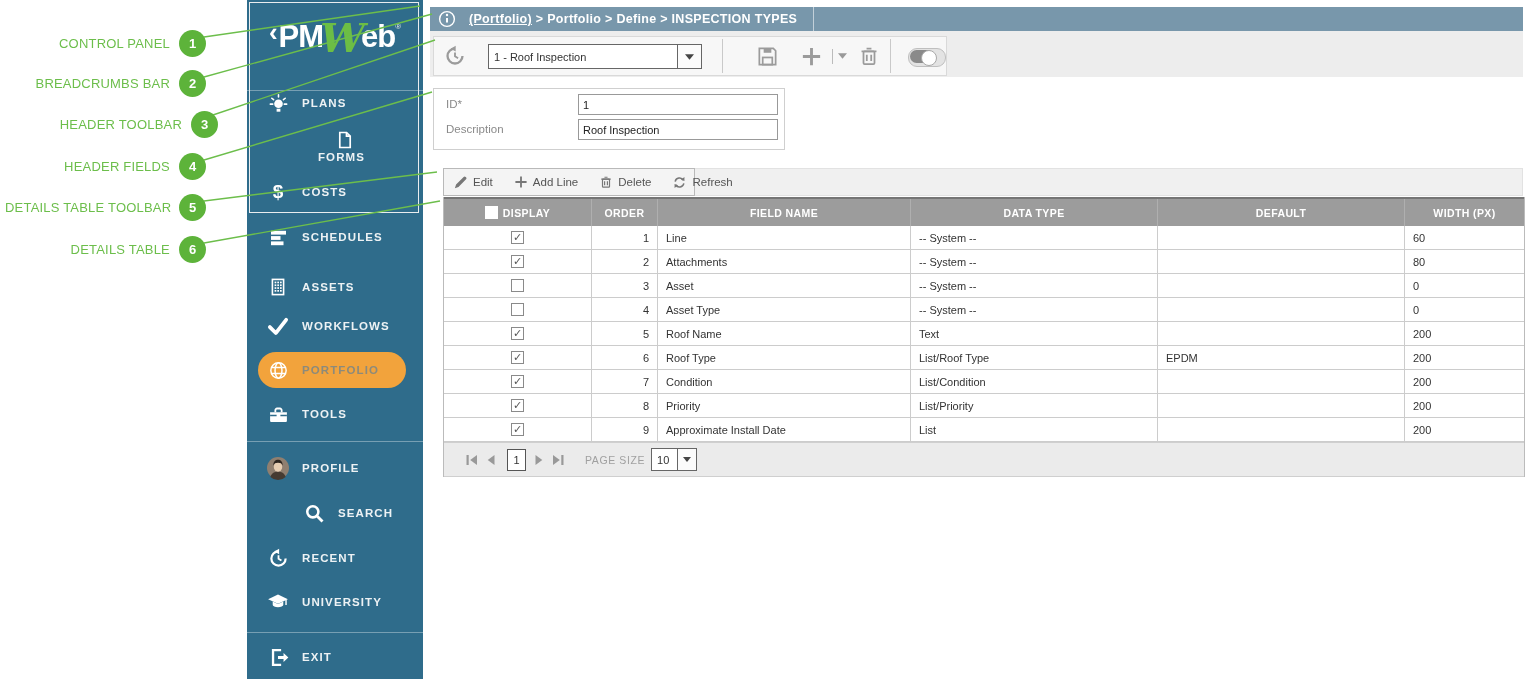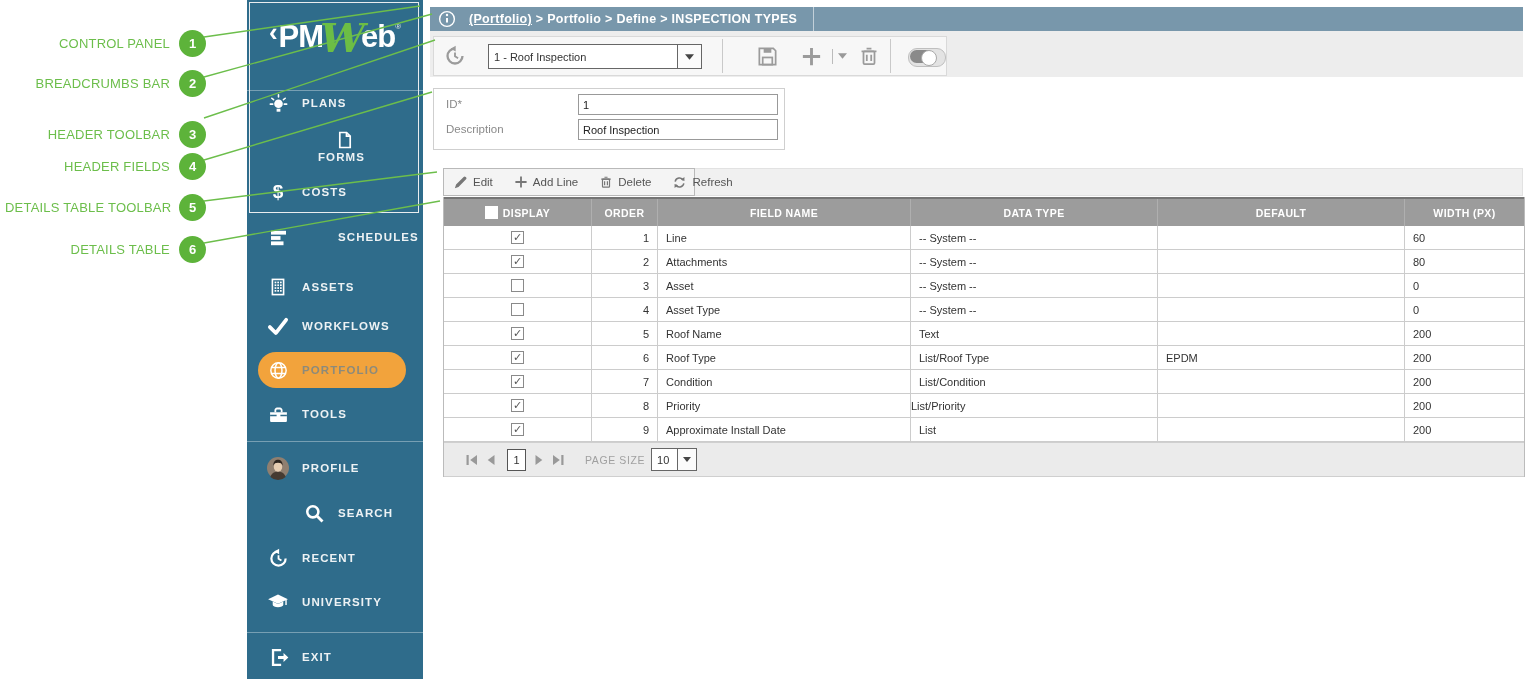--- a/index.html
+++ b/index.html
@@ -112,21 +112,21 @@
     </svg>
   <div id="annotations">
       <div class="ann-row" style="left: 5px; top: 29px;">
         <div class="ann-label">CONTROL PANEL</div>
         <div class="ann-circle">1</div>
       </div>
       <div class="ann-row" style="left: 5px; top: 69px;">
         <div class="ann-label">BREADCRUMBS BAR</div>
         <div class="ann-circle">2</div>
       </div>
-      <div class="ann-row" style="left: 5px; top: 110px; margin-top: 10px;">
+      <div class="ann-row" style="left: 17px; top: 110px;">
         <div class="ann-label">HEADER TOOLBAR</div>
         <div class="ann-circle">3</div>
       </div>
       <div class="ann-row" style="left: 5px; top: 152px;">
         <div class="ann-label">HEADER FIELDS</div>
         <div class="ann-circle">4</div>
       </div>
       <div class="ann-row" style="left: 5px; top: 193px;">
         <div class="ann-label">DETAILS TABLE TOOLBAR</div>
         <div class="ann-circle">5</div>
@@ -168,21 +168,21 @@
         <span class="lb">FORMS</span>
       </div>
       <div class="side-item" style="top: 174px;">
         <span class="ic">
           <svg width="20" height="22" viewBox="0 0 20 22">
             <text x="10" y="17" text-anchor="middle" font-size="19" font-weight="bold" fill="currentColor" font-family="Liberation Sans,sans-serif">$</text>
           </svg>
         </span>
         <span class="lb">COSTS</span>
       </div>
-      <div class="side-item" style="top: 219px; gap: 36px;">
+      <div class="side-item" style="top: 219px;">
         <span class="ic">
           <svg width="21" height="20" viewBox="0 0 20 20" fill="currentColor">
             <rect x="2.5" y="3.8" width="15" height="3.8"></rect>
             <rect x="2.5" y="9.1" width="9.5" height="3.8"></rect>
             <rect x="2.5" y="14.4" width="12.5" height="3.8"></rect>
           </svg>
         </span>
         <span class="lb">SCHEDULES</span>
       </div>
       <div class="side-item" style="top: 269px;">
@@ -467,21 +467,21 @@
           <div class="g-cell" style="width:247px;padding-left:8px;box-sizing:border-box">List/Condition</div>
           <div class="g-cell" style="width:247px;padding-left:8px;box-sizing:border-box"></div>
           <div class="g-cell" style="width:120px;padding-left:8px;box-sizing:border-box">200</div>
         </div>
         <div class="g-row">
           <div class="g-cell" style="width:147px">
             <span class="cb">✓</span>
           </div>
           <div class="g-cell" style="width:66px;justify-content:flex-end;padding-right:8px;box-sizing:border-box">8</div>
           <div class="g-cell" style="width:253px;padding-left:8px;box-sizing:border-box">Priority</div>
-          <div class="g-cell" style="width:247px;box-sizing:border-box">List/Priority</div>
+          <div class="g-cell" style="width:247px;padding-left:8px;box-sizing:border-box">List/Priority</div>
           <div class="g-cell" style="width:247px;padding-left:8px;box-sizing:border-box"></div>
           <div class="g-cell" style="width:120px;padding-left:8px;box-sizing:border-box">200</div>
         </div>
         <div class="g-row">
           <div class="g-cell" style="width:147px">
             <span class="cb">✓</span>
           </div>
           <div class="g-cell" style="width:66px;justify-content:flex-end;padding-right:8px;box-sizing:border-box">9</div>
           <div class="g-cell" style="width:253px;padding-left:8px;box-sizing:border-box">Approximate Install Date</div>
           <div class="g-cell" style="width:247px;padding-left:8px;box-sizing:border-box">List</div>

